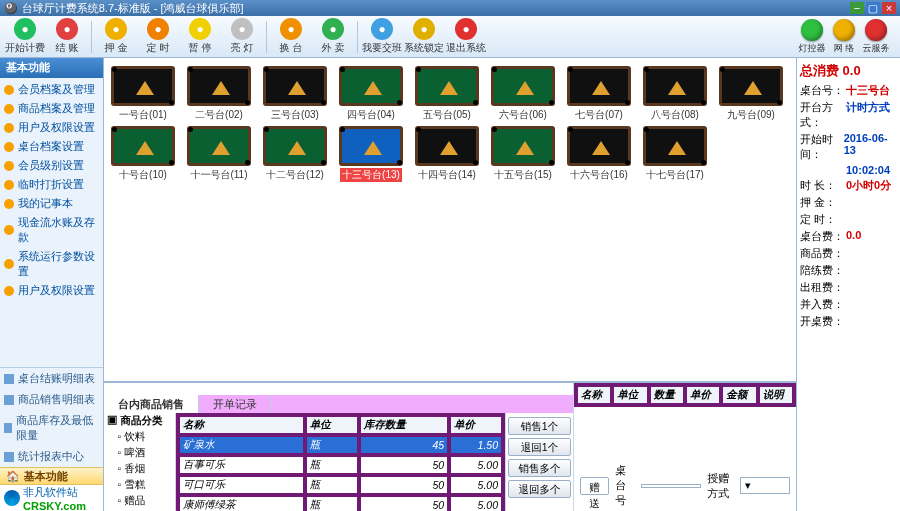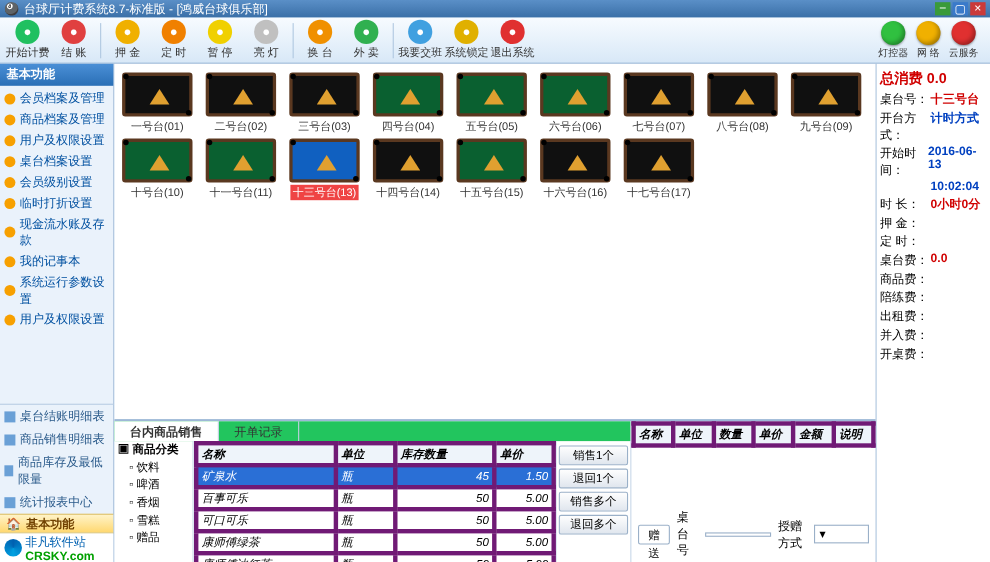--- a/index.html
+++ b/index.html
@@ -42,21 +42,21 @@
 .pool.black { background:#101010; }
 .pool.blue  { background:#1060c0; }
 .pool::before,.pool::after{content:"";position:absolute;width:5px;height:5px;background:#000;border-radius:50%;}
 .pool::before{top:-2px;left:-2px;} .pool::after{bottom:-2px;right:-2px;}
 .balls{position:absolute;top:12px;left:22px;width:0;height:0;border-left:9px solid transparent;border-right:9px solid transparent;border-bottom:14px solid #e0a030;}
 .table-item .cap{font-size:10px;color:#333;margin-top:2px;text-align:center;white-space:nowrap;}
 .table-item.sel .cap{background:#ef4444;color:#fff;padding:0 2px;}
 
 .bottom-pane { height:130px; border-top:2px solid #9db8d6; display:flex; }
 .bp-left { width:470px; display:flex; flex-direction:column; border-right:1px solid #c8d8e8; }
-.bp-tabs { height:18px; display:flex; background:#22c55e; }
+.bp-tabs { height:18px; display:flex; background:#f0abfc;margin-top:12px; }
 .bp-tab { padding:2px 14px; font-size:11px; color:#333; border-right:1px solid #c0d0e0; cursor:pointer; }
 .bp-tab.active { background:#fff; font-weight:bold; }
 .bp-body { flex:1; display:flex; overflow:hidden; }
 .tree { width:72px; border-right:1px solid #c8d8e8; overflow:auto; }
 .tree .node { padding:1px 3px; font-size:10.5px; cursor:pointer; }
 .tree .node.root { font-weight:bold; }
 .prod-table { flex:1; overflow:auto; }
 table { border-collapse:collapse; width:100%; }
 th,td { border:4px solid #701a75; padding:1px 3px; font-size:10.5px; text-align:left;font-style:italic; }
 th { background:#eef4fa; }
@@ -175,25 +175,25 @@
         <li>
           <span class="bullet"></span>
           <span>会员级别设置</span>
         </li>
         <li>
           <span class="bullet"></span>
           <span>临时打折设置</span>
         </li>
         <li>
           <span class="bullet"></span>
+          <span>我的记事本</span>
+        </li>
+        <li>
+          <span class="bullet"></span>
           <span>现金流水账及存款</span>
-        </li>
-        <li>
-          <span class="bullet"></span>
-          <span>我的记事本</span>
         </li>
         <li>
           <span class="bullet"></span>
           <span>系统运行参数设置</span>
         </li>
         <li>
           <span class="bullet"></span>
           <span>用户及权限设置</span>
         </li>
       </ul>
@@ -291,20 +291,26 @@
             <div class="pool green">
               <div class="balls"></div>
             </div>
             <div class="cap">十号台(10)</div>
           </div>
           <div class="table-item">
             <div class="pool green">
               <div class="balls"></div>
             </div>
             <div class="cap">十一号台(11)</div>
+          </div>
+          <div class="table-item">
+            <div class="pool green">
+              <div class="balls"></div>
+            </div>
+            <div class="cap">十二号台(12)</div>
           </div>
           <div class="table-item sel">
             <div class="pool blue">
               <div class="balls"></div>
             </div>
             <div class="cap">十三号台(13)</div>
           </div>
           <div class="table-item">
             <div class="pool black">
               <div class="balls"></div>

